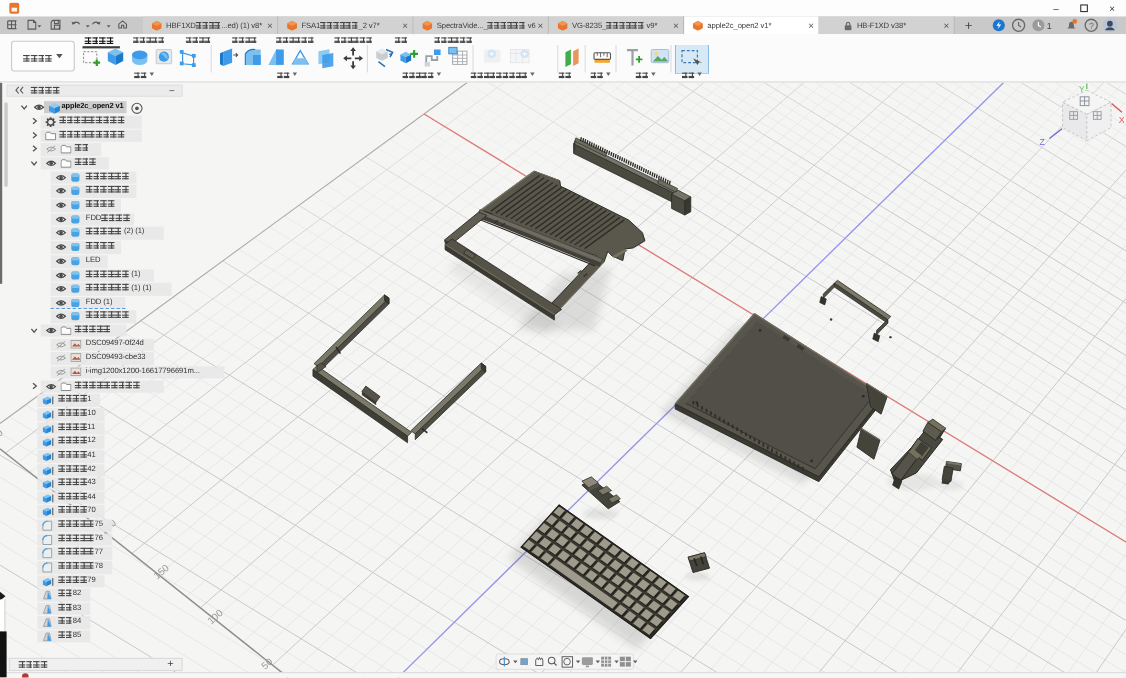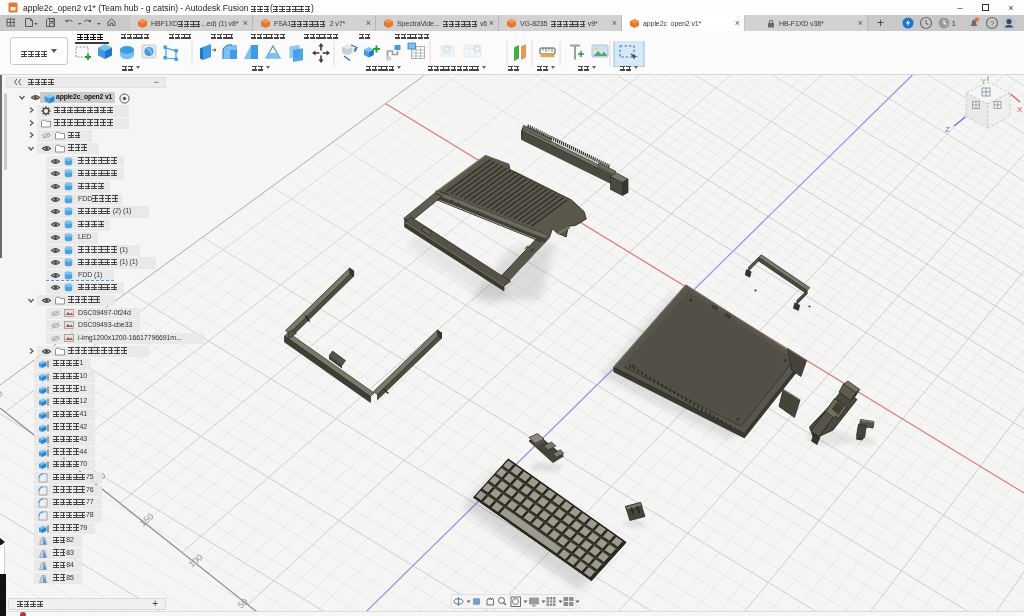--- a/index.html
+++ b/index.html
@@ -478,21 +478,20 @@
         <rect x="563.5" y="597" width="10" height="9" fill="#8f8f8f"></rect>
         <path d="M568.5 597v9M563.5 601.5h10" stroke="#f0f0f0" stroke-width="0.9"></path>
         <path d="M575.5 600.5l2 2.4 2-2.4z" fill="#5f5f5f"></path>
       </g>
     </svg></div>
 <div id="title">
     <svg width="10" height="11" style="margin:0 5px 0 8px">
       <rect x="0.5" y="0.5" width="9" height="10" rx="1.5" fill="#e8762d"></rect>
       <rect x="2.5" y="5" width="5" height="3.5" fill="#fff" opacity="0.9"></rect>
     </svg>
-    <span>apple2c_open2 v1* (Team hub - g catsin) - Autodesk Fusion <i class="g gt"></i><i class="g gt"></i><i class="g gt"></i>(<i class="g gt"></i><i class="g gt"></i><i class="g gt"></i><i class="g gt"></i><i class="g gt"></i><i class="g gt"></i>)</span>
     <span id="wbtn">
       <i class="wb">–</i>
       <i class="wb wsq"></i>
       <i class="wb">×</i>
     </span>
   </div>
 <div id="tabs">
     <svg width="130" height="16" style="flex:none">
       <g stroke="#5a5a5a" stroke-width="1" fill="none">
         <path d="M7 4h8M7 7.5h8M7 11h8M7 4v7M10.5 4v7M14 4v7"></path>

